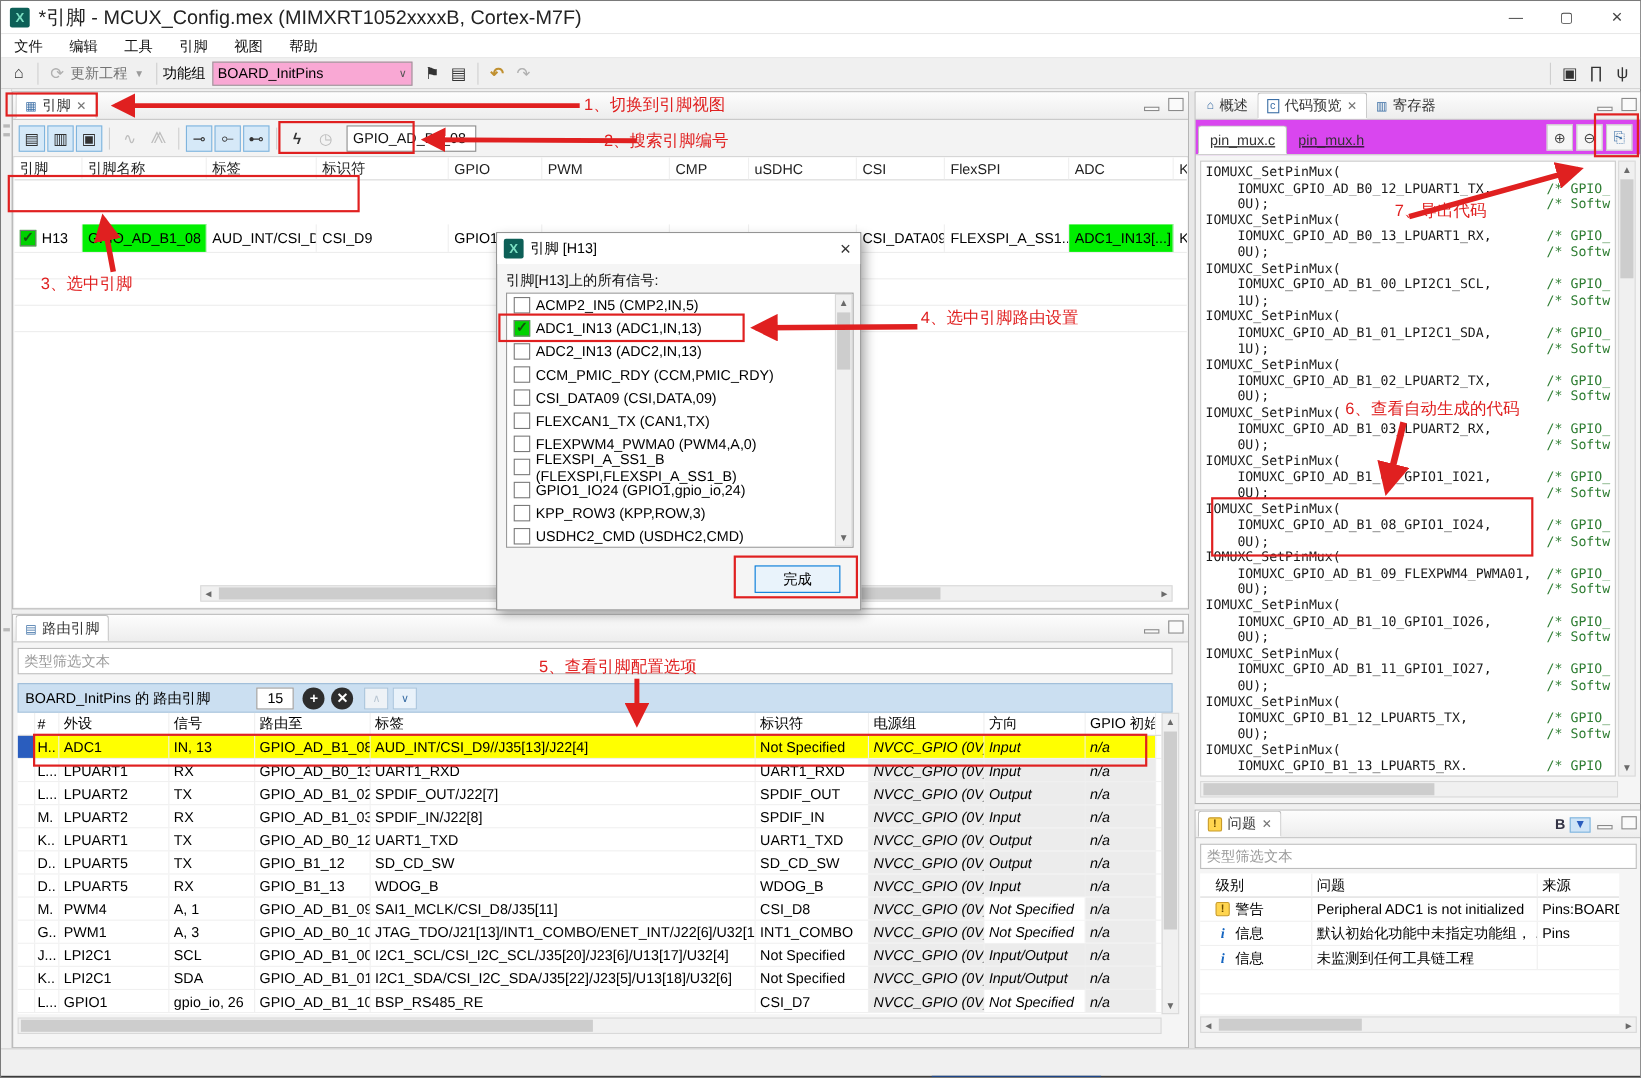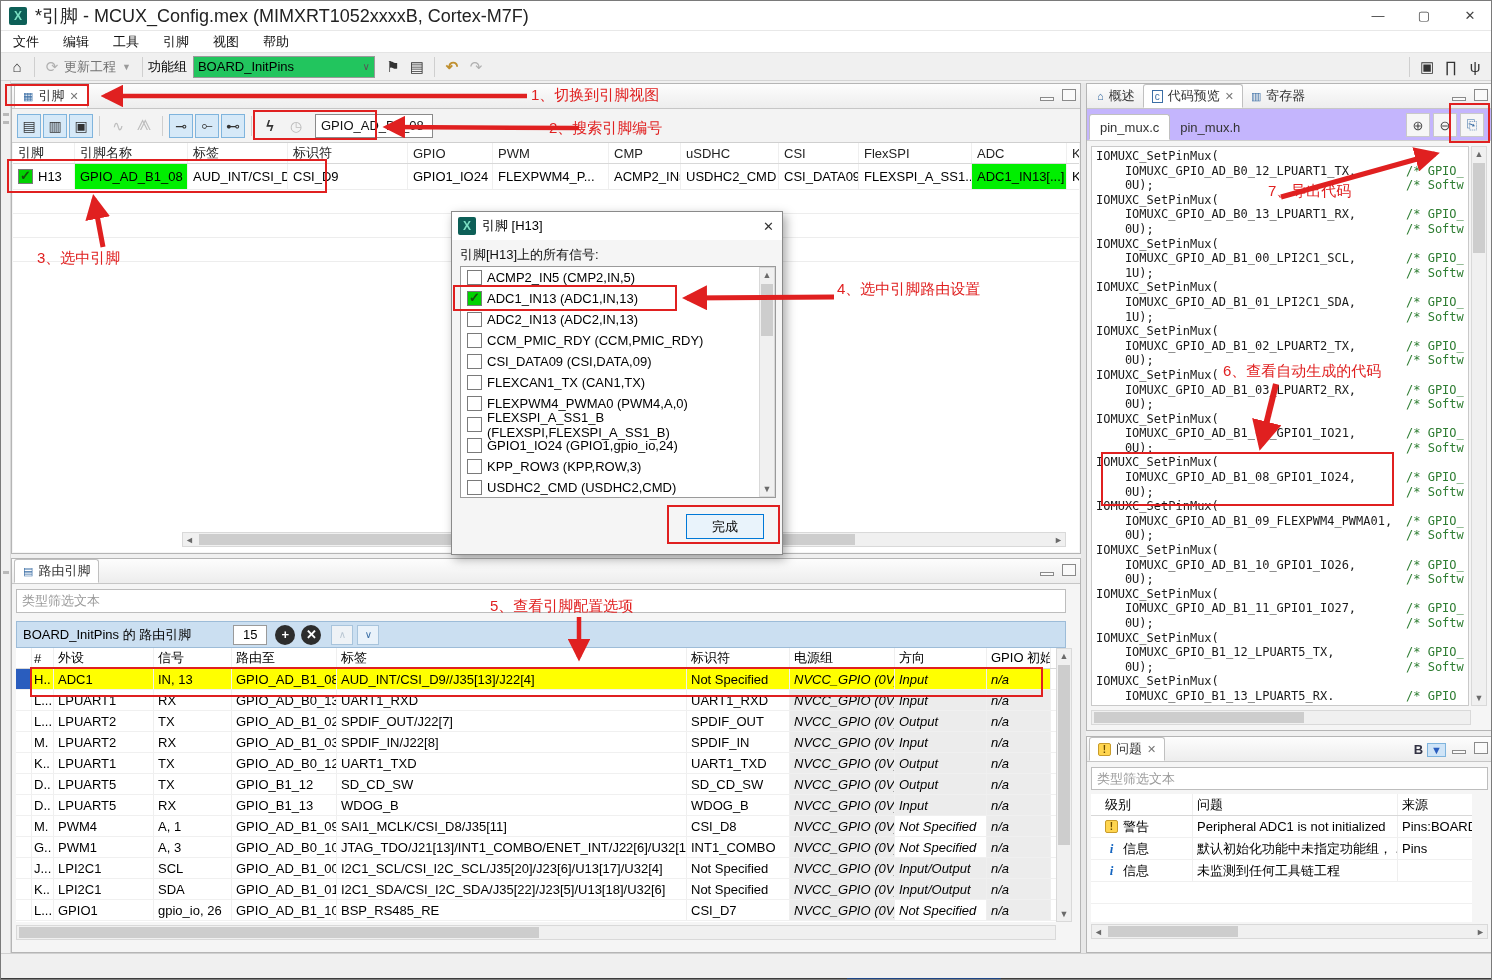--- a/index.html
+++ b/index.html
@@ -12,21 +12,21 @@
   .appicon { width:18px; height:18px; background:#0d5f57; color:#7ce0c3; font-weight:bold; font-size:12px; display:flex; align-items:center; justify-content:center; margin:0 8px 0 8px; border-radius:2px; }
   .apptitle { font-size:18px; color:#222; }
   .winbtns { margin-left:auto; display:flex; }
   .winbtn { width:46px; height:30px; display:flex; align-items:center; justify-content:center; color:#444; font-size:13px; }
   .menubar { left:0; top:30px; width:1492px; height:22px; background:#fff; display:flex; align-items:center; border-bottom:1px solid #e4e4e4; }
   .menuitem { padding:0 12px; font-size:13px; color:#111; }
   .toolbar { left:0; top:52px; width:1492px; height:28px; background:#f0f0f0; border-bottom:1px solid #d5d5d5; display:flex; align-items:center; font-size:13px; }
   .tbsep { width:1px; height:20px; background:#cfcfcf; margin:0 5px; }
   .tbicon { width:24px; height:22px; display:flex; align-items:center; justify-content:center; color:#333; font-size:15px; }
   .tbicon.dis { color:#b0b0b0; }
-  .combo { width:182px; height:22px; background:#22c55e; border:1px solid #9a9a9a; display:flex; align-items:center; padding:0 4px; font-size:13px; }
+  .combo { width:182px; height:22px; background:#f9a8d4; border:1px solid #9a9a9a; display:flex; align-items:center; padding:0 4px; font-size:13px; }
   .combo .arrow { margin-left:auto; color:#555; font-size:10px; }
   .tb-right { margin-left:auto; display:flex; align-items:center; margin-right:6px; }
 
   
   .panel { background:#f5f5f5; border:1px solid #b5b5b5; }
   .tabrow { height:25px; display:flex; align-items:flex-end; background:linear-gradient(#fdfdfd,#ededed); border-bottom:1px solid #c6c6c6; position:relative; }
   .tab { height:24px; display:flex; align-items:center; padding:0 8px; font-size:13px; color:#333; gap:5px; }
   .tab.active { background:#fff; border:1px solid #c0c0c0; border-bottom:1px solid #fff; border-radius:3px 3px 0 0; }
   .tabicon { font-size:11px; color:#3b6ea5; }
   .closex { color:#777; font-size:11px; }
@@ -37,21 +37,21 @@
 
   
   .pins-tools { height:34px; display:flex; align-items:center; background:#f3f3f3; border-bottom:1px solid #cfcfcf; padding-left:4px; }
   .pbtn { width:24px; height:24px; display:flex; align-items:center; justify-content:center; font-size:14px; color:#333; margin:0 1px; border:1px solid transparent; }
   .pbtn.on { background:#d6e9f8; border:1px solid #7fb4dd; }
   .pbtn.dis { color:#bdbdbd; }
   .searchbox { width:118px; height:24px; background:#fff; border:1px solid #8a8a8a; font-size:13px; display:flex; align-items:center; padding:0 5px; color:#111; }
   .pins-table { background:#fff; position:absolute; left:1px; top:59px; right:1px; bottom:1px; overflow:hidden; }
   .prow { display:flex; height:21px; align-items:center; font-size:13px; border-bottom:1px solid #ededed; }
   .prow.hdr { height:21px; color:#222; border-bottom:1px solid #d8d8d8; }
-  .prow.data { height:26px; }
+  .prow.data { height:26px;margin-top:40px; }
   .prow.empty { height:24px; }
   .pc { height:100%; display:flex; align-items:center; padding:0 5px; border-right:1px solid #efefef; overflow:hidden; white-space:nowrap; flex:none; }
   .pc0{width:62px}.pc1{width:113px}.pc2{width:100px}.pc3{width:120px}.pc4{width:85px}.pc5{width:116px}.pc6{width:72px}.pc7{width:98px}.pc8{width:80px}.pc9{width:113px}.pc10{width:95px}.pc11{width:50px}
   .cellgreen { background:#00ef00; }
   .cb { width:15px; height:15px; border:1px solid #7a7a7a; background:#fff; flex:none; margin-right:5px; position:relative; }
   .cb.checked { background:#00d200; }
   .cb.checked::after { content:"✓"; position:absolute; left:1px; top:-2px; font-size:13px; color:#14500f; font-weight:bold; }
   .hscroll { position:absolute; height:15px; background:#f0f0f0; border:1px solid #d9d9d9; }
   .hthumb { position:absolute; top:1px; height:11px; background:#cdcdcd; }
   .vscroll { position:absolute; width:16px; background:#f0f0f0; border:1px solid #d9d9d9; }
@@ -452,21 +452,21 @@
       </div>
       <div class="tab">
         <span class="tabicon">▥</span>
         <span>寄存器</span>
       </div>
       <div class="minmax">
         <span class="mmglyph minim"></span>
         <span class="mmglyph"></span>
       </div>
     </div>
-    <div style="position:relative; height:32px; background:#c4b5fd; border-bottom:1px solid #cfcfcf; display:flex; align-items:flex-end;">
+    <div style="position:relative; height:32px; background:#d946ef; border-bottom:1px solid #cfcfcf; display:flex; align-items:flex-end;text-decoration:underline;">
       <div class="filetab active" style="margin-left:2px;">
           <span>pin_mux.c</span>
         </div>
       <div class="filetab">
           <span>pin_mux.h</span>
         </div>
       <div style="position:absolute; right:8px; top:4px; display:flex;">
         <div class="zoombtn">⊕</div>
         <div class="zoombtn">⊖</div>
         <div class="zoombtn exporticon">⎘</div>

